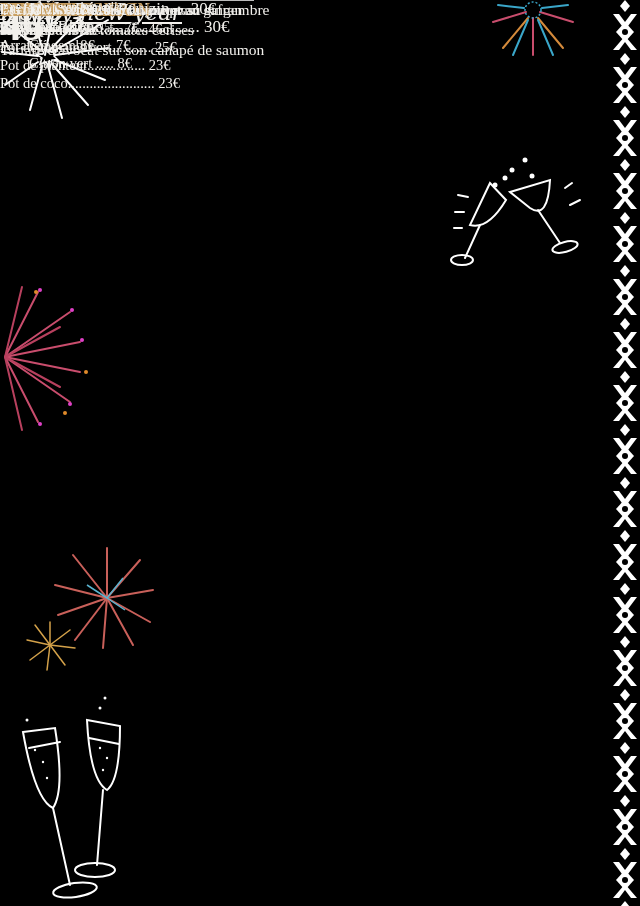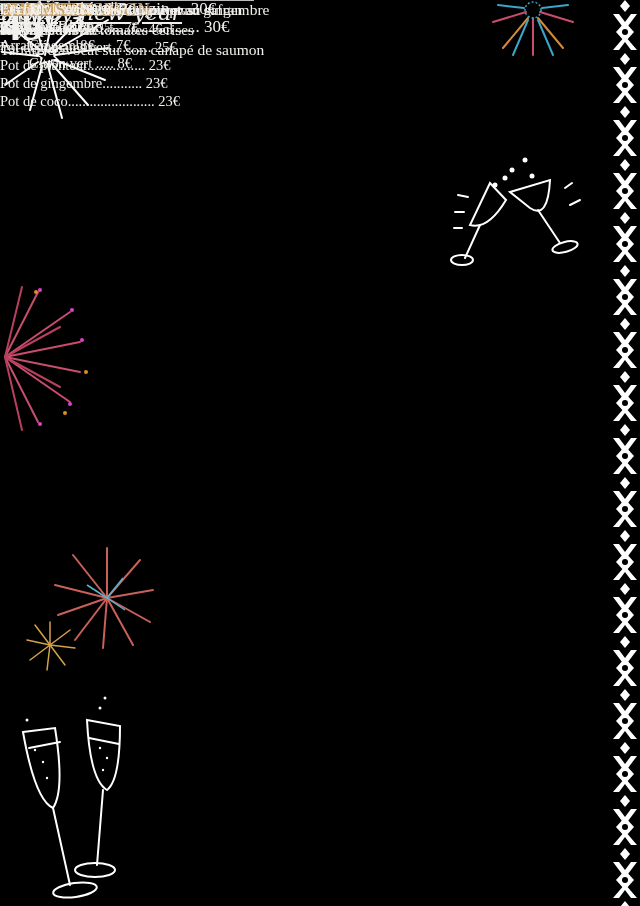--- a/index.html
+++ b/index.html
@@ -158,21 +158,20 @@
     <line x1="25" y1="105" x2="2" y2="100"></line>
       <line x1="25" y1="105" x2="10" y2="85"></line>
   </g>
 </svg>
 
 <div class="abs h" style="left:266;top:569">BOISSONS</div>
 <div class="abs t" style="left:172;top:592;width:188px;font-size:14.5px;line-height:18px;margin-top:20px;">
   <div class="row"><span>Pot de punch</span><span>...................</span> <span>46cl</span></div>
   <div class="row"><span>Pot de tomates vert</span><span>...........</span> <span>25€</span></div>
   <div class="row"><span>Pot de planteur</span><span>................</span> <span>23€</span></div>
-  <div class="row"><span>Pot de gingembre</span><span>...........</span> <span>23€</span></div>
   <div class="row"><span>Pot de coco</span><span>........................</span> <span>23€</span></div>
 </div>
 
 <div class="abs h" style="left:395;top:569">PUNCHS MAISON</div>
 <div class="abs t" style="left:435;top:592;font-size:14.5px;line-height:18px;margin-left:29px;">
   <div class="row"><span>Planteur</span> <span>..........</span> <span>7€</span></div>
   <div class="row"><span>Coco</span> <span>................</span> <span>7€</span></div>
   <div class="row"><span>Gingembre</span> <span>....</span> <span>7€</span></div>
   <div class="row"><span>Citron vert</span> <span>.....</span> <span>8€</span></div>
 </div>

